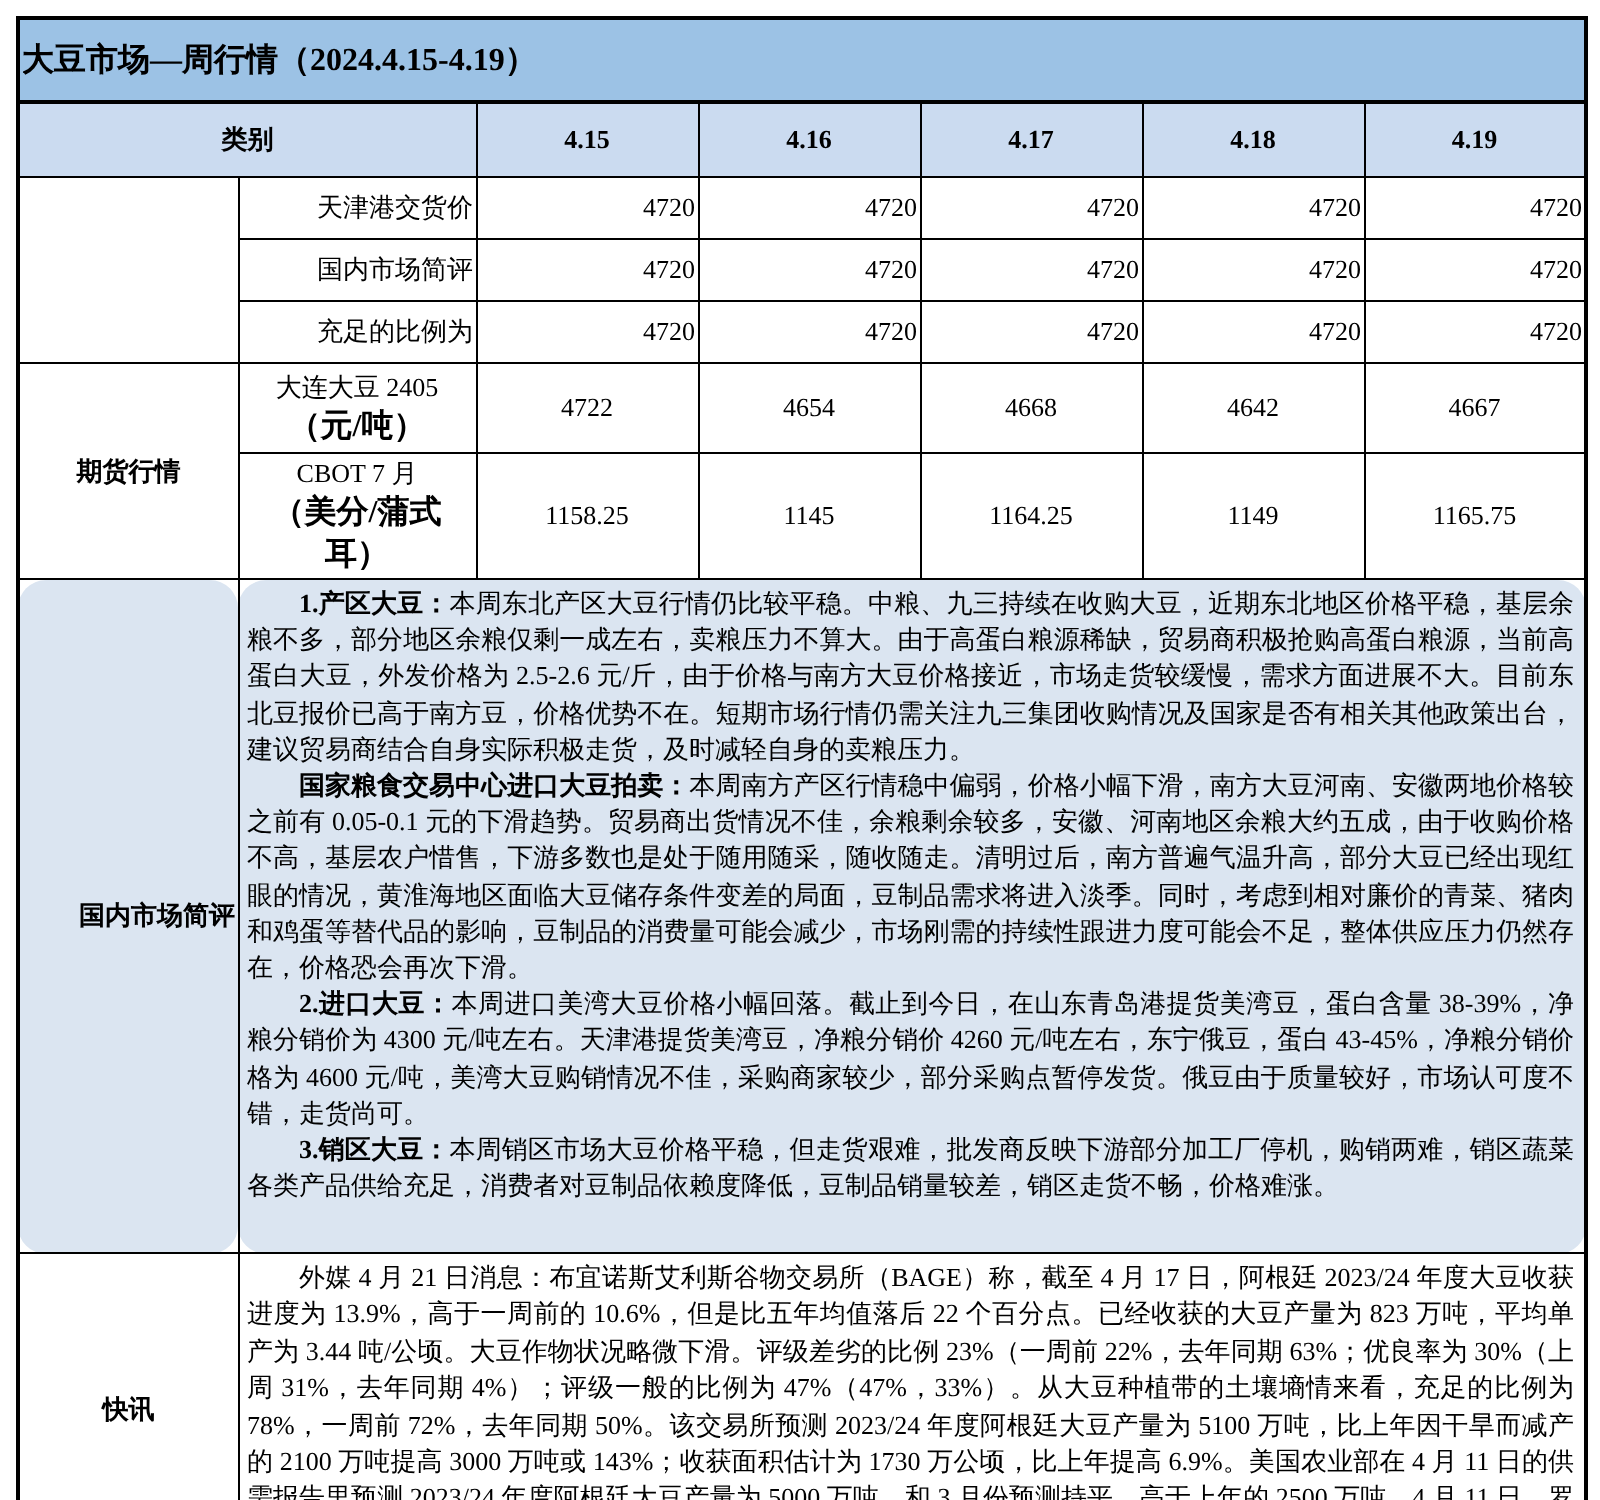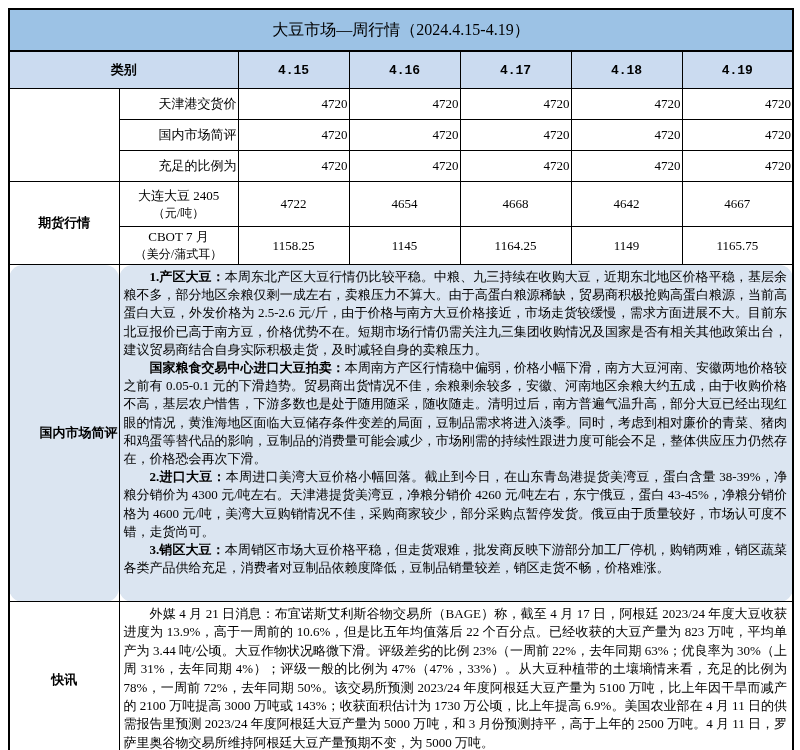--- a/index.html
+++ b/index.html
@@ -1,28 +1,28 @@
 <!DOCTYPE html>
 <html><head>
 <meta charset="utf-8">
 <style>
   html,body{margin:0;padding:0;background:#ffffff;}
   body{width:800px;height:750px;font-family:"Liberation Serif","DejaVu Serif",serif;color:#000;}
   .wrap{padding:8px 8px 0 8px;}
   table{border-collapse:collapse;table-layout:fixed;width:784px;}
   td{border:1px solid #000;vertical-align:middle;overflow:hidden;}
   table{border:2px solid #000;}
-  .title-row td{height:38px;background:#9cc2e5;text-align:center;font-weight:normal;font-size:16px;border-bottom-width:2px;}
-  .header-row td{height:34px;background:#cbdbf0;text-align:center;font-size:13px;font-weight:bold;font-family:Liberation Mono, monospace;}
+  .title-row td{height:38px;background:#9cc2e5;font-weight:bold;font-size:16px;border-bottom-width:2px;}
+  .header-row td{height:34px;background:#cbdbf0;text-align:center;font-size:13px;font-weight:bold;}
   .spot-row td{height:28px;text-align:right;font-size:13px;background:#fff;}
   .fut-row1 td{height:42px;}
   .fut-row2 td{height:33px;}
   .fut-row1 td,.fut-row2 td{text-align:center;font-size:13px;background:#fff;}
   .group-cell{font-weight:bold;font-size:13px;text-align:center;background:#fff;margin-left:20px;}
-  .unit-line{font-size:12px;}
+  .unit-line{font-size:16px;font-weight:bold;}
   .commentary-row .label-cell,.commentary-row .content-cell{background:#dbe5f1;}
   .commentary-row .label-cell{font-weight:bold;font-size:13px;text-align:right;}
   .news-row .label-cell{font-weight:bold;font-size:13px;text-align:center;background:#fff;}
   .content-cell{vertical-align:top;padding:3px 5px 3px 4px;}
   .content-cell p{margin:0;font-size:13px;line-height:18.2px;text-align:justify;text-indent:2em;}
   .content-cell p b{font-weight:bold;}
   .commentary-row td{height:330px;border-radius:14px;}
   .news-row td{height:150px;background:#fff;}
   .news-row .content-cell p{line-height:18.4px;}
 </style>

